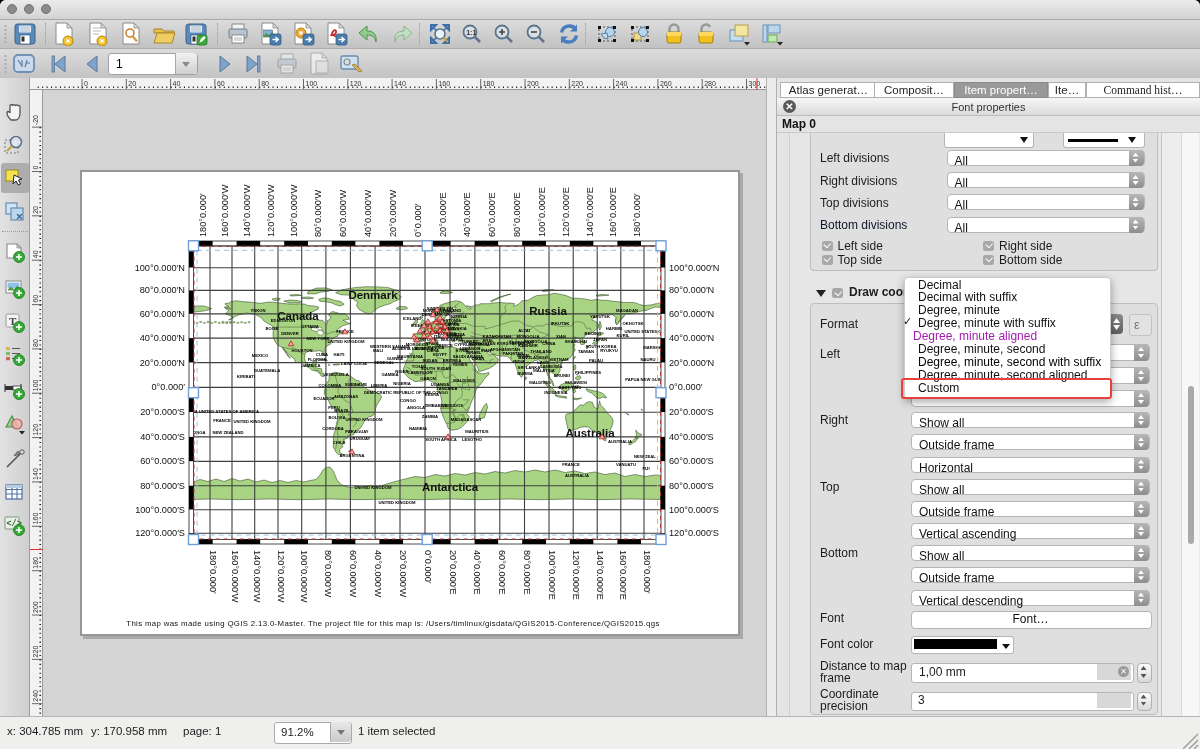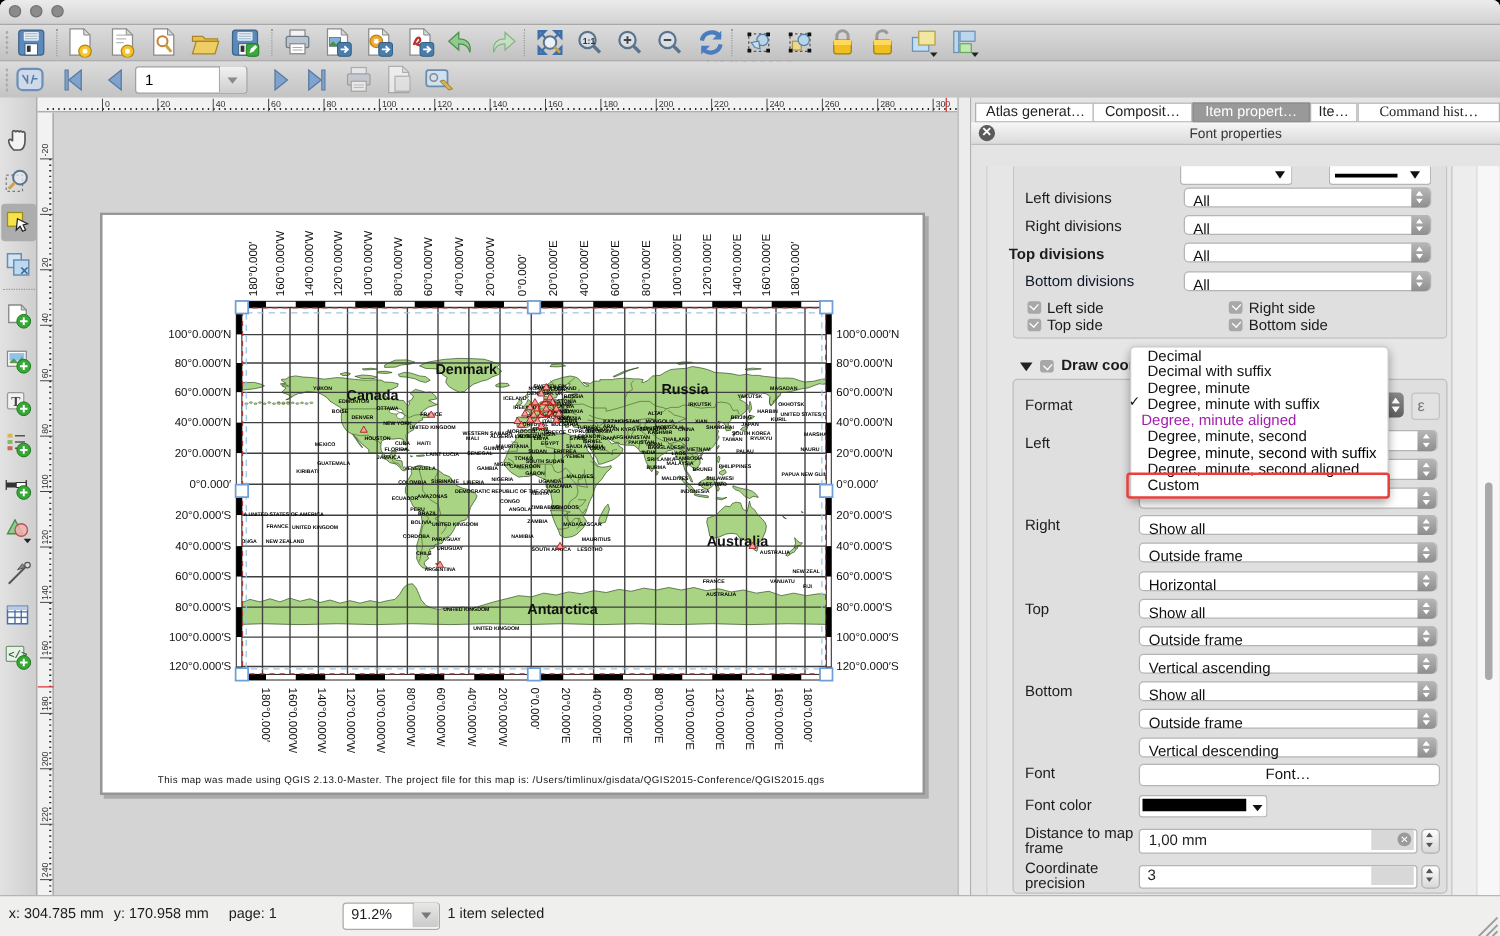--- a/index.html
+++ b/index.html
@@ -868,38 +868,39 @@
   <div class="abs" id="panel">
       <div class="abs tab" style="left:3px;width:97px;">Atlas generat…</div>
       <div class="abs tab" style="left:97px;width:80px;">Composit…</div>
       <div class="abs tab tabsel" style="left:177px;width:94px;">Item propert…</div>
       <div class="abs tab" style="left:271px;width:38px;">Ite…</div>
       <div class="abs tab" style="left:309px;width:114px;font-family:Liberation Serif, serif;">Command hist…</div>
       <div class="abs" id="phead">
         <div class="abs" style="left:6px;top:2px;width:13px;height:13px;border-radius:50%;background:#5a5a5a;color:#fff;font-size:10px;text-align:center;line-height:13px;font-weight:bold;">✕</div>
         <div class="abs" style="left:0;top:3px;width:423px;text-align:center;font-size:11px;color:#333;">Font properties</div>
       </div>
+      <div class="abs" id="maphead">Map 0</div>
       <div class="abs " style="left:12px;top:55px;width:371px;height:583px;background:#e6e6e6;border-left:1px solid #cfcfcf;"></div>
       <div class="abs " style="left:33px;top:55px;width:346px;height:137px;background:#dfdfdf;border:1px solid #bdbdbd;border-top:none;border-radius:0 0 4px 4px;"></div>
       <div class="abs " style="left:167px;top:55px;width:88px;height:14px;background:#fff;border:1px solid #b5b5b5;border-top:none;border-radius:0 0 3px 3px;"></div>
       <div class="abs" style="left:243px;top:59px;width:0;height:0;border-left:4.5px solid transparent;border-right:4.5px solid transparent;border-top:6px solid #111;"></div>
       <div class="abs " style="left:286px;top:55px;width:80px;height:14px;background:#fff;border:1px solid #b5b5b5;border-top:none;border-radius:0 0 3px 3px;"></div>
       <div class="abs " style="left:291px;top:61px;width:50px;height:3px;background:#000;"></div>
       <div class="abs" style="left:351px;top:59px;width:0;height:0;border-left:4.5px solid transparent;border-right:4.5px solid transparent;border-top:6px solid #111;"></div>
       <div class="abs" style="left:43px;top:73.0px;font-size:12px;color:#1c1c1c;white-space:nowrap;">Left divisions</div>
       <div class="abs combo" style="left:169.5px;top:71.5px;width:198px;height:16px;">
         <div class="ctext">All</div>
         <div class="spin" style="background:linear-gradient(#b7b7b7,#8e8e8e);height:16px;"></div>
       </div>
       <div class="abs" style="left:43px;top:95.5px;font-size:12px;color:#1c1c1c;white-space:nowrap;">Right divisions</div>
       <div class="abs combo" style="left:169.5px;top:94px;width:198px;height:16px;">
         <div class="ctext">All</div>
         <div class="spin" style="background:linear-gradient(#b7b7b7,#8e8e8e);height:16px;"></div>
       </div>
-      <div class="abs" style="left:30px;top:117.80000000000001px;font-size:12px;color:#1c1c1c;white-space:nowrap;font-weight:bold;">Top divisions</div>
+      <div class="abs" style="left:43px;top:117.80000000000001px;font-size:12px;color:#1c1c1c;white-space:nowrap;">Top divisions</div>
       <div class="abs combo" style="left:169.5px;top:116.30000000000001px;width:198px;height:16px;">
         <div class="ctext">All</div>
         <div class="spin" style="background:linear-gradient(#b7b7b7,#8e8e8e);height:16px;"></div>
       </div>
       <div class="abs" style="left:43px;top:140.1px;font-size:12px;color:#0f172a;white-space:nowrap;">Bottom divisions</div>
       <div class="abs combo" style="left:169.5px;top:138.6px;width:198px;height:16px;">
         <div class="ctext">All</div>
         <div class="spin" style="background:linear-gradient(#b7b7b7,#8e8e8e);height:16px;"></div>
       </div>
       <div class="abs cb" style="left:44.5px;top:162.5px;"></div>

